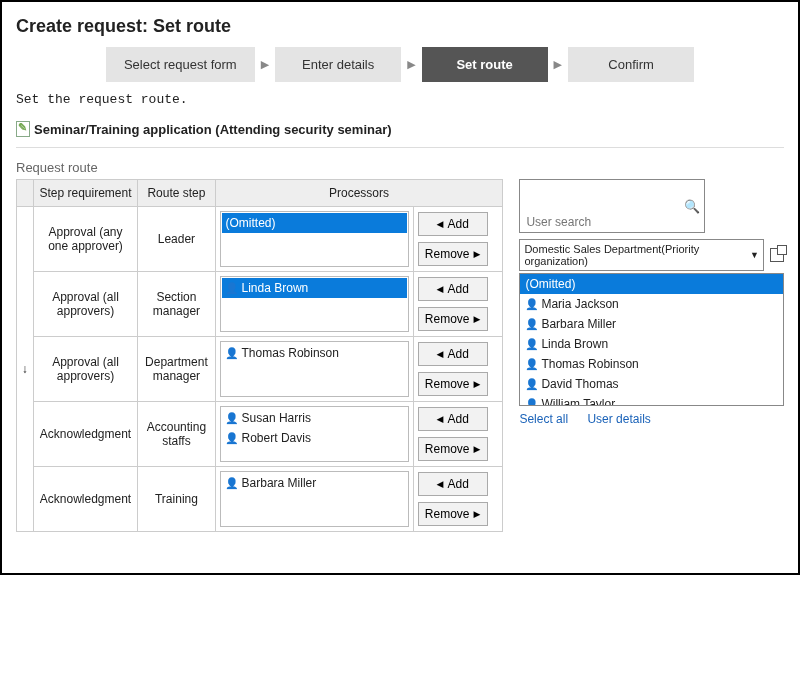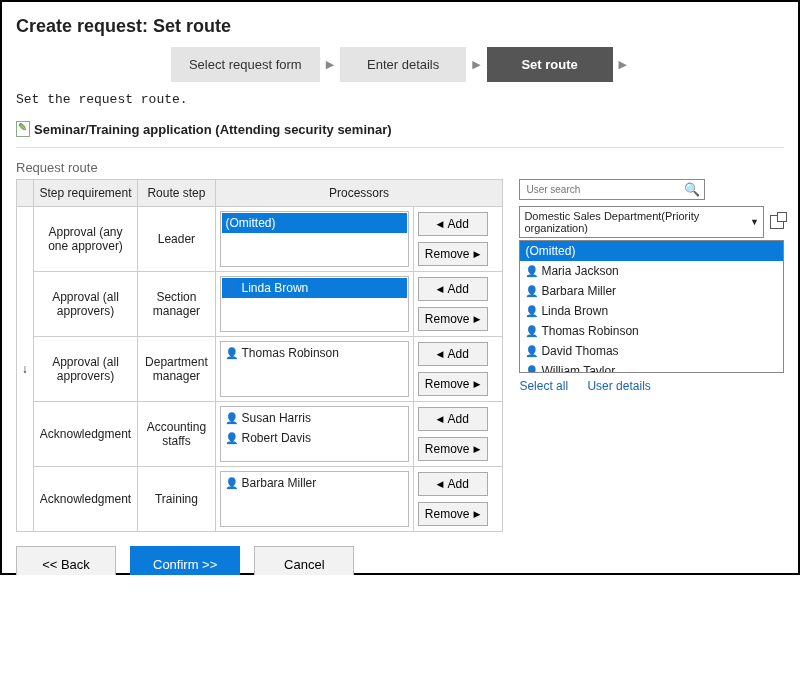--- a/index.html
+++ b/index.html
@@ -164,22 +164,23 @@
     align-items: center;
     padding: 2px 4px;
     width: 186px;
     margin-bottom: 6px;
     background: #fff;
   }
   .search-wrap input {
     border: none;
     outline: none;
     flex: 1;
-    font-size: 10px;
+    font-size: 12px;
     color: #4d7c0f;
+    margin-top: 32px;
   }
   .search-wrap .mag {
     font-size: 13px;
     font-weight: bold;
   }
   .org-row {
     display: flex;
     align-items: center;
     gap: 6px;
     margin-bottom: 2px;
@@ -265,20 +266,21 @@
 
   <h1>Create request: Set route</h1>
 
   <div class="steps">
     <div class="step">Select request form</div>
     <span class="step-sep">▶</span>
     <div class="step">Enter details</div>
     <span class="step-sep">▶</span>
     <div class="step active">Set route</div>
     <span class="step-sep">▶</span>
+    <div class="step">Confirm</div>
   </div>
 
   <div class="instr">Set the request route.</div>
 
   <div class="form-title-row">
     <span class="doc-icon"></span>
     <span>Seminar/Training application (Attending security seminar)</span>
   </div>
 
   <div class="section-label">Request route</div>
@@ -453,19 +455,14 @@
             <span>William Taylor</span>
           </div>
         </div>
       <div class="picker-links">
         <a>Select all</a>
         <a>User details</a>
       </div>
     </div>
   </div>
 
-  <div class="footer-btns">
-    <button class="fbtn">&lt;&lt; Back</button>
-    <button class="fbtn primary">Confirm &gt;&gt;</button>
-    <button class="fbtn">Cancel</button>
-  </div>
 
 </div>
 
 </body></html>

